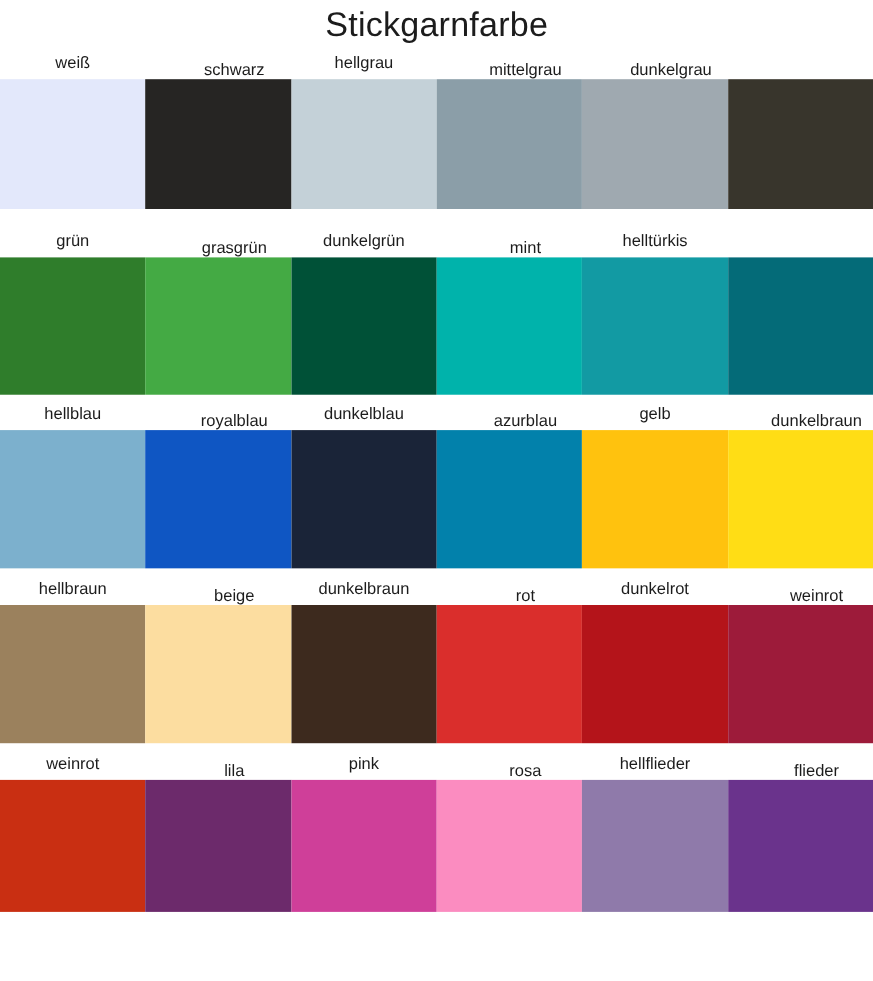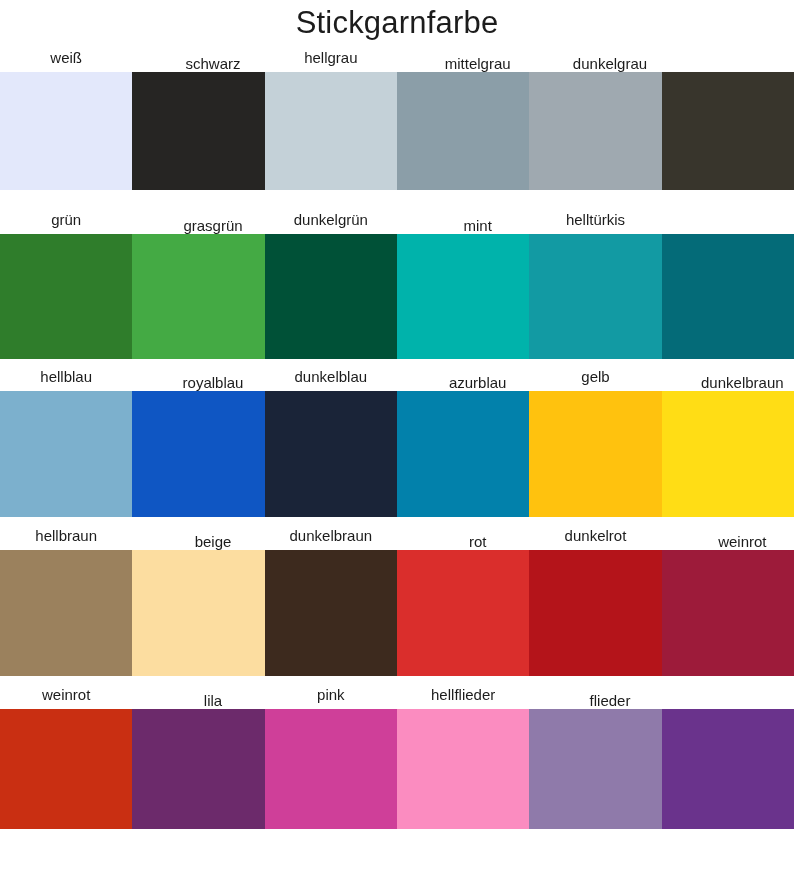--- a/index.html
+++ b/index.html
@@ -238,20 +238,23 @@
         <div class="label-band">
           <div class="label-cell raised">
             <span class="label-text">weinrot</span>
           </div>
           <div class="label-cell lowered">
             <span class="label-text">lila</span>
           </div>
           <div class="label-cell raised">
             <span class="label-text">pink</span>
           </div>
+          <div class="label-cell lowered">
+            <span class="label-text">rosa</span>
+          </div>
           <div class="label-cell raised">
             <span class="label-text">hellflieder</span>
           </div>
           <div class="label-cell lowered">
             <span class="label-text">flieder</span>
           </div>
         </div>
         <div class="swatch-band">
           <div class="swatch-cell" style="background-color: rgb(201, 47, 18);"></div>
           <div class="swatch-cell" style="background-color: rgb(108, 42, 107);"></div>

